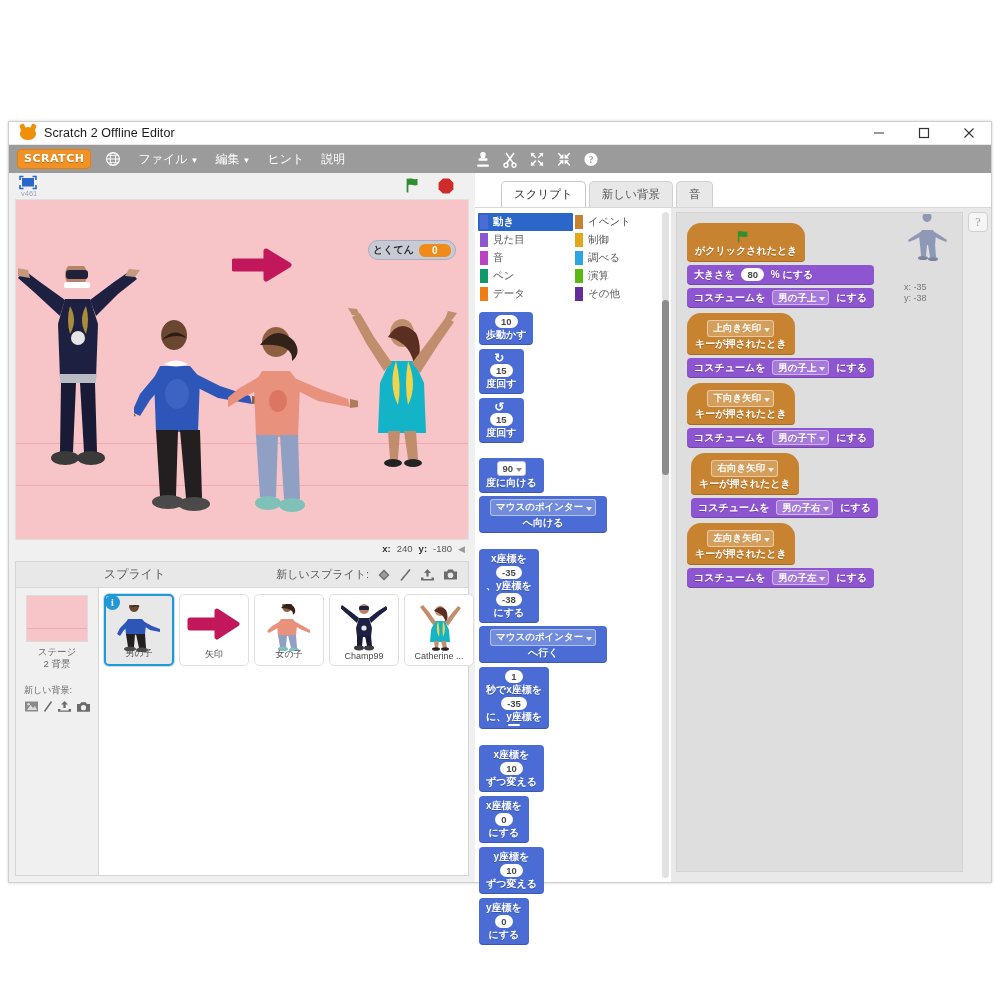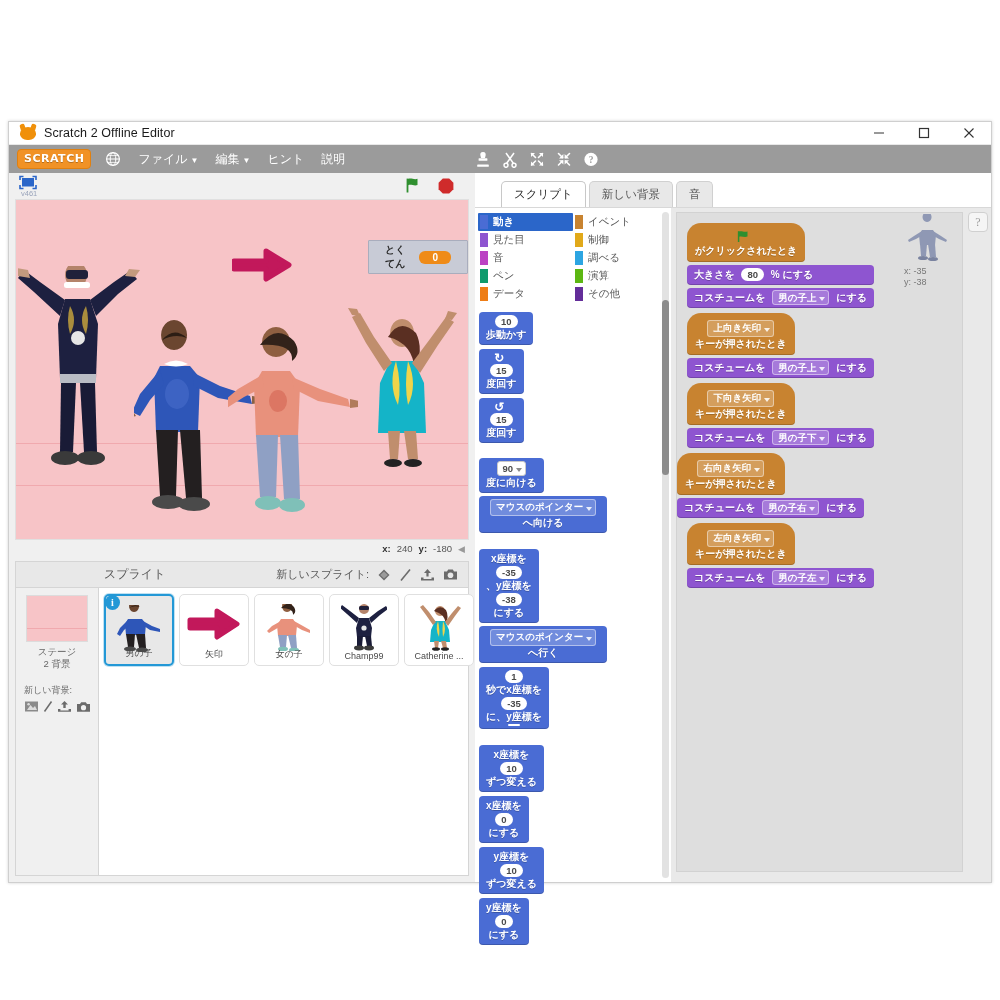--- a/index.html
+++ b/index.html
@@ -75,22 +75,22 @@
   .ctrl-right { margin-left:auto; display:flex; gap:13px; align-items:center; padding-right:12px; }
   
   .stage-wrap { padding:0 6px; position:relative; flex:none; }
   .stage {
     width:454px; height:341px; background:#f7c4c7; position:relative; overflow:hidden;
     border:1px solid #e0e0e0;
   }
   .floorline { position:absolute; left:0; width:100%; height:1px; background:#f0a9ae; }
   .var-display {
     position:absolute; left:352px; top:40px;
-    background:#c8cbd6; border:1px solid #a9adbd; border-radius:1px;
-    padding:2px 16px; display:flex; align-items:center; gap:5px;
+    background:#c8cbd6; border:1px solid #a9adbd; border-radius:10px;
+    padding:2px 4px; display:flex; align-items:center; gap:5px;
     font-size:10px; color:#2b2b2b; font-weight:bold;
   }
   .var-val {
     background:#ef8b18; color:#ffffff; border-radius:6px;
     padding:1px 13px; font-size:10px; font-weight:bold;
   }
   .arrow-sprite { position:absolute; left:216px; top:44px; }
   .coord-bar {
     height:17px; display:flex; align-items:center; justify-content:flex-end;
     gap:6px; font-size:9.5px; color:#555; padding-right:4px;
@@ -158,21 +158,21 @@
   }
   .script-area { flex:1; background:#e9e9e9; position:relative; overflow:hidden; }
   .script-canvas {
     position:absolute; left:5px; top:4px; right:28px; bottom:10px;
     background:#dedede; border:1px solid #d2d2d2;
   }
   .sprite-info {
     position:absolute; right:32px; top:6px; width:62px; text-align:center;
     font-size:9px; color:#777;
   }
-  .sprite-info .xy { text-align:left; padding-left:7px; line-height:11px; margin-top:2px; }
+  .sprite-info .xy { text-align:left; padding-left:7px; line-height:11px; margin-top:18px; }
   .help-btn {
     position:absolute; right:3px; top:4px; width:20px; height:20px; border-radius:4px;
     border:1px solid #d0d0d0; background:#f5f5f5; display:flex; align-items:center; justify-content:center;
     color:#9a9a9a; font-size:12px; font-family:"Liberation Serif", serif;
   }
   
   .blk { position:relative; display:inline-flex; align-items:center; color:#ffffff;
          font-size:10px; white-space:nowrap; padding:3px 7px; border-radius:4px;
          margin-bottom:3px; box-shadow:inset 0 -1px 0 rgba(0,0,0,.18); font-weight:bold;flex-direction:column; }
   .blk .lbl { text-shadow:0 1px 0 rgba(0,0,0,.22); }
@@ -730,21 +730,21 @@
                 <span class="drop">下向き矢印</span>
                 <span class="lbl">キーが押されたとき</span>
               </div>
               <div class="blk looks blk-row">
                 <span class="lbl">コスチュームを</span>
                 <span class="drop">男の子下</span>
                 <span class="lbl">にする</span>
               </div>
             </div>
 
-            <div class="stack" style="left:0; top:240px;">
+            <div class="stack" style="left:14px; top:240px;">
               <div class="blk events hat">
                 <span class="drop">右向き矢印</span>
                 <span class="lbl">キーが押されたとき</span>
               </div>
               <div class="blk looks blk-row">
                 <span class="lbl">コスチュームを</span>
                 <span class="drop">男の子右</span>
                 <span class="lbl">にする</span>
               </div>
             </div>

